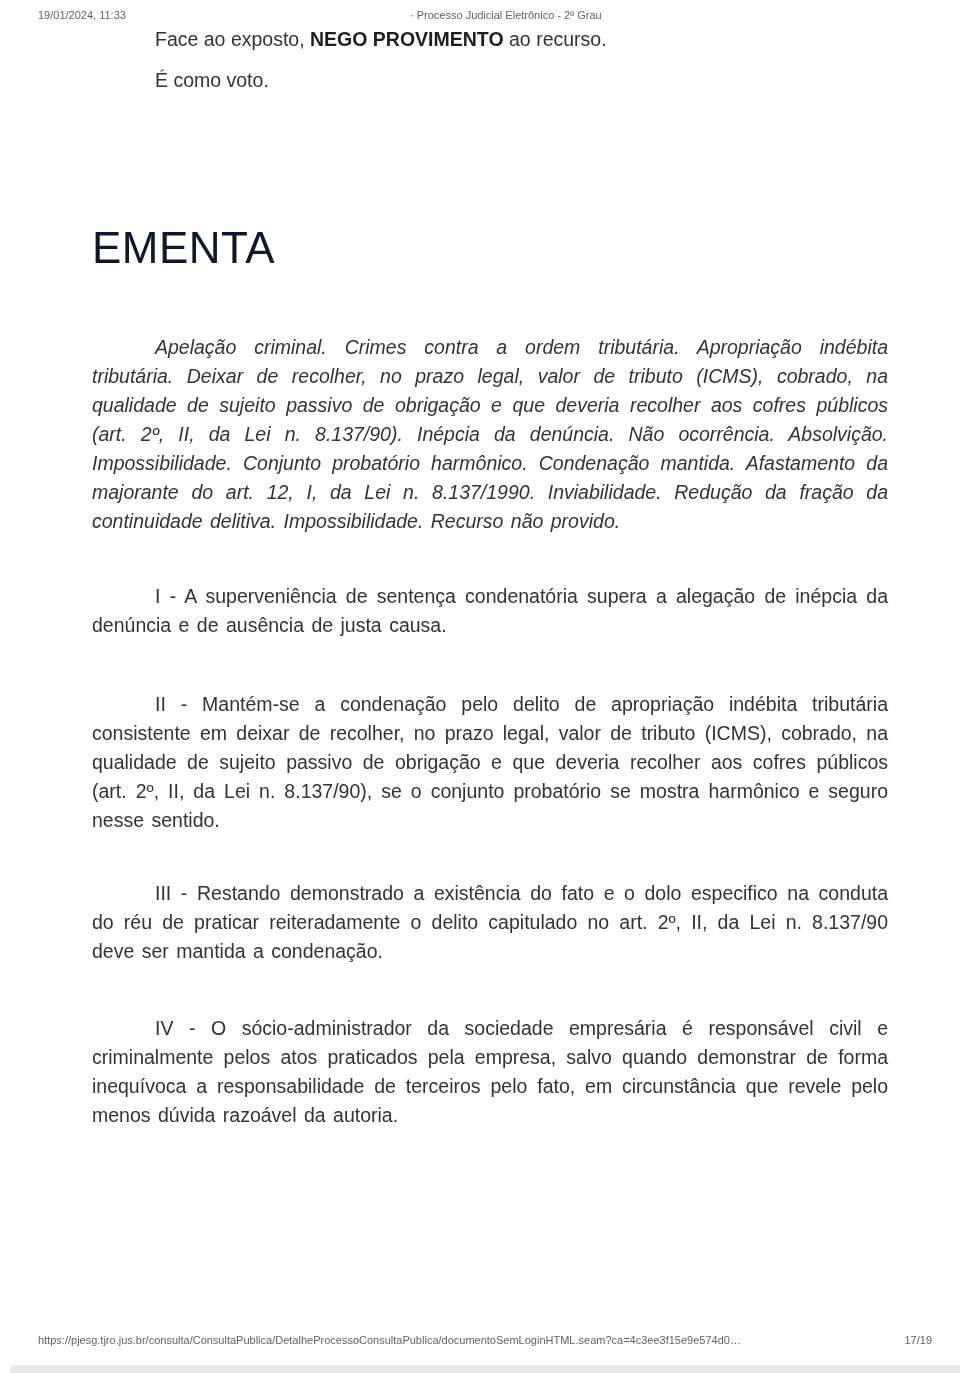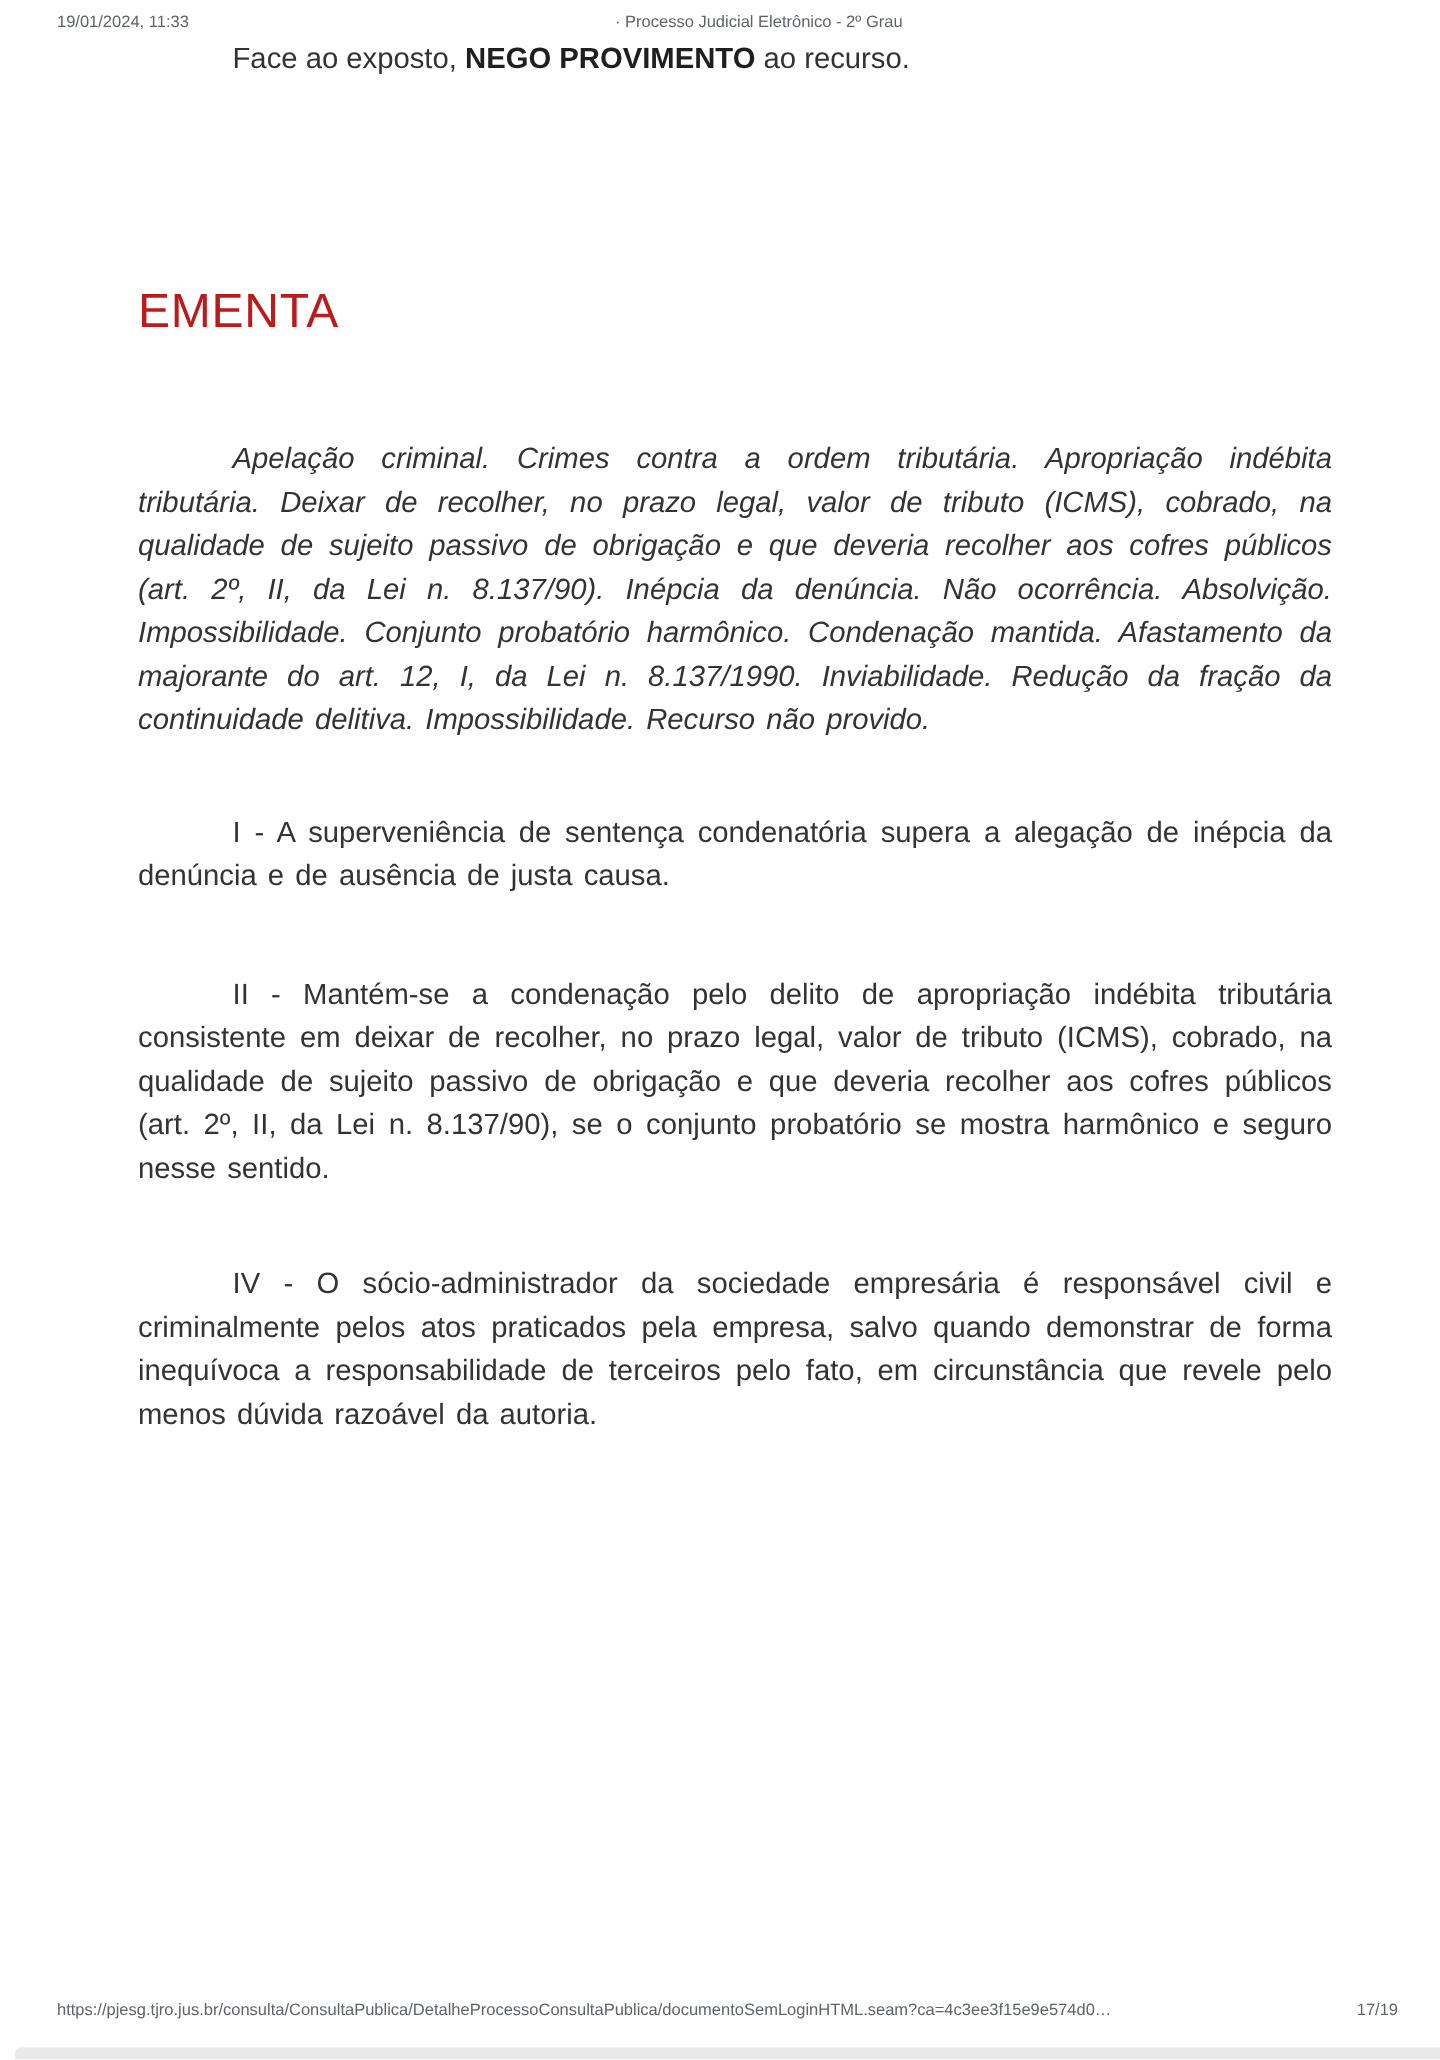--- a/index.html
+++ b/index.html
@@ -37,24 +37,24 @@
     line-height: 29px;
   }
   .doc-body p { margin: 0; text-indent: 63px; }
   .para-justify { text-align: justify; word-spacing: 2px; }
   .p-transito { margin-top: 47px !important; }
   .p-voto { margin-top: 12px !important; }
   .emphasis { font-weight: bold; color: #1f1f1f; }
 
   .ementa-heading {
     margin: 128px 0 16px 0;
-    font-size: 32px;
+    font-size: 44px;
     line-height: 50px;
     font-weight: 400;
-    color: #b91c1c;
+    color: #0f172a;
     letter-spacing: 0.5px;
   }
   .ementa-summary { margin-top: 60px !important; font-style: italic; }
   .item-1 { margin-top: 46px !important; }
   .item-2 { margin-top: 50px !important; }
   .item-3 { margin-top: 44px !important; }
   .item-4 { margin-top: 48px !important; }
 
   
   .print-footer {
@@ -83,29 +83,31 @@
   <div class="print-header">
     <span class="datetime">19/01/2024, 11:33</span>
     <span class="doc-title">· Processo Judicial Eletrônico - 2º Grau</span>
   </div>
 
   <div class="doc-body">
 
     <p><span>Face ao exposto, </span><span class="emphasis">NEGO PROVIMENTO</span><span> ao recurso.</span></p>
 
 
+    <p class="p-voto">É como voto.</p>
 
     <h1 class="ementa-heading">EMENTA</h1>
 
     <p class="ementa-summary para-justify">Apelação criminal. Crimes contra a ordem tributária. Apropriação indébita tributária. Deixar de recolher, no prazo legal, valor de tributo (ICMS), cobrado, na qualidade de sujeito passivo de obrigação e que deveria recolher aos cofres públicos (art. 2º, II, da Lei n. 8.137/90). Inépcia da denúncia. Não ocorrência. Absolvição. Impossibilidade. Conjunto probatório harmônico. Condenação mantida. Afastamento da majorante do art. 12, I, da Lei n. 8.137/1990. Inviabilidade. Redução da fração da continuidade delitiva. Impossibilidade. Recurso não provido.</p>
 
     <p class="item-1 para-justify">I - A superveniência de sentença condenatória supera a alegação de inépcia da denúncia e de ausência de justa causa.</p>
 
     <p class="item-2 para-justify">II - Mantém-se a condenação pelo delito de apropriação indébita tributária consistente em deixar de recolher, no prazo legal, valor de tributo (ICMS), cobrado, na qualidade de sujeito passivo de obrigação e que deveria recolher aos cofres públicos (art. 2º, II, da Lei n. 8.137/90), se o conjunto probatório se mostra harmônico e seguro nesse sentido.</p>
 
+    <p class="item-3 para-justify">III - Restando demonstrado a existência do fato e o dolo especifico na conduta do réu de praticar reiteradamente o delito capitulado no art. 2º, II, da Lei n. 8.137/90 deve ser mantida a condenação.</p>
 
     <p class="item-4 para-justify">IV - O sócio-administrador da sociedade empresária é responsável civil e criminalmente pelos atos praticados pela empresa, salvo quando demonstrar de forma inequívoca a responsabilidade de terceiros pelo fato, em circunstância que revele pelo menos dúvida razoável da autoria.</p>
 
   </div>
 
   <div class="print-footer">
     <span class="footer-url">https://pjesg.tjro.jus.br/consulta/ConsultaPublica/DetalheProcessoConsultaPublica/documentoSemLoginHTML.seam?ca=4c3ee3f15e9e574d0…</span>
     <span class="page-indicator">17/19</span>
   </div>
 

